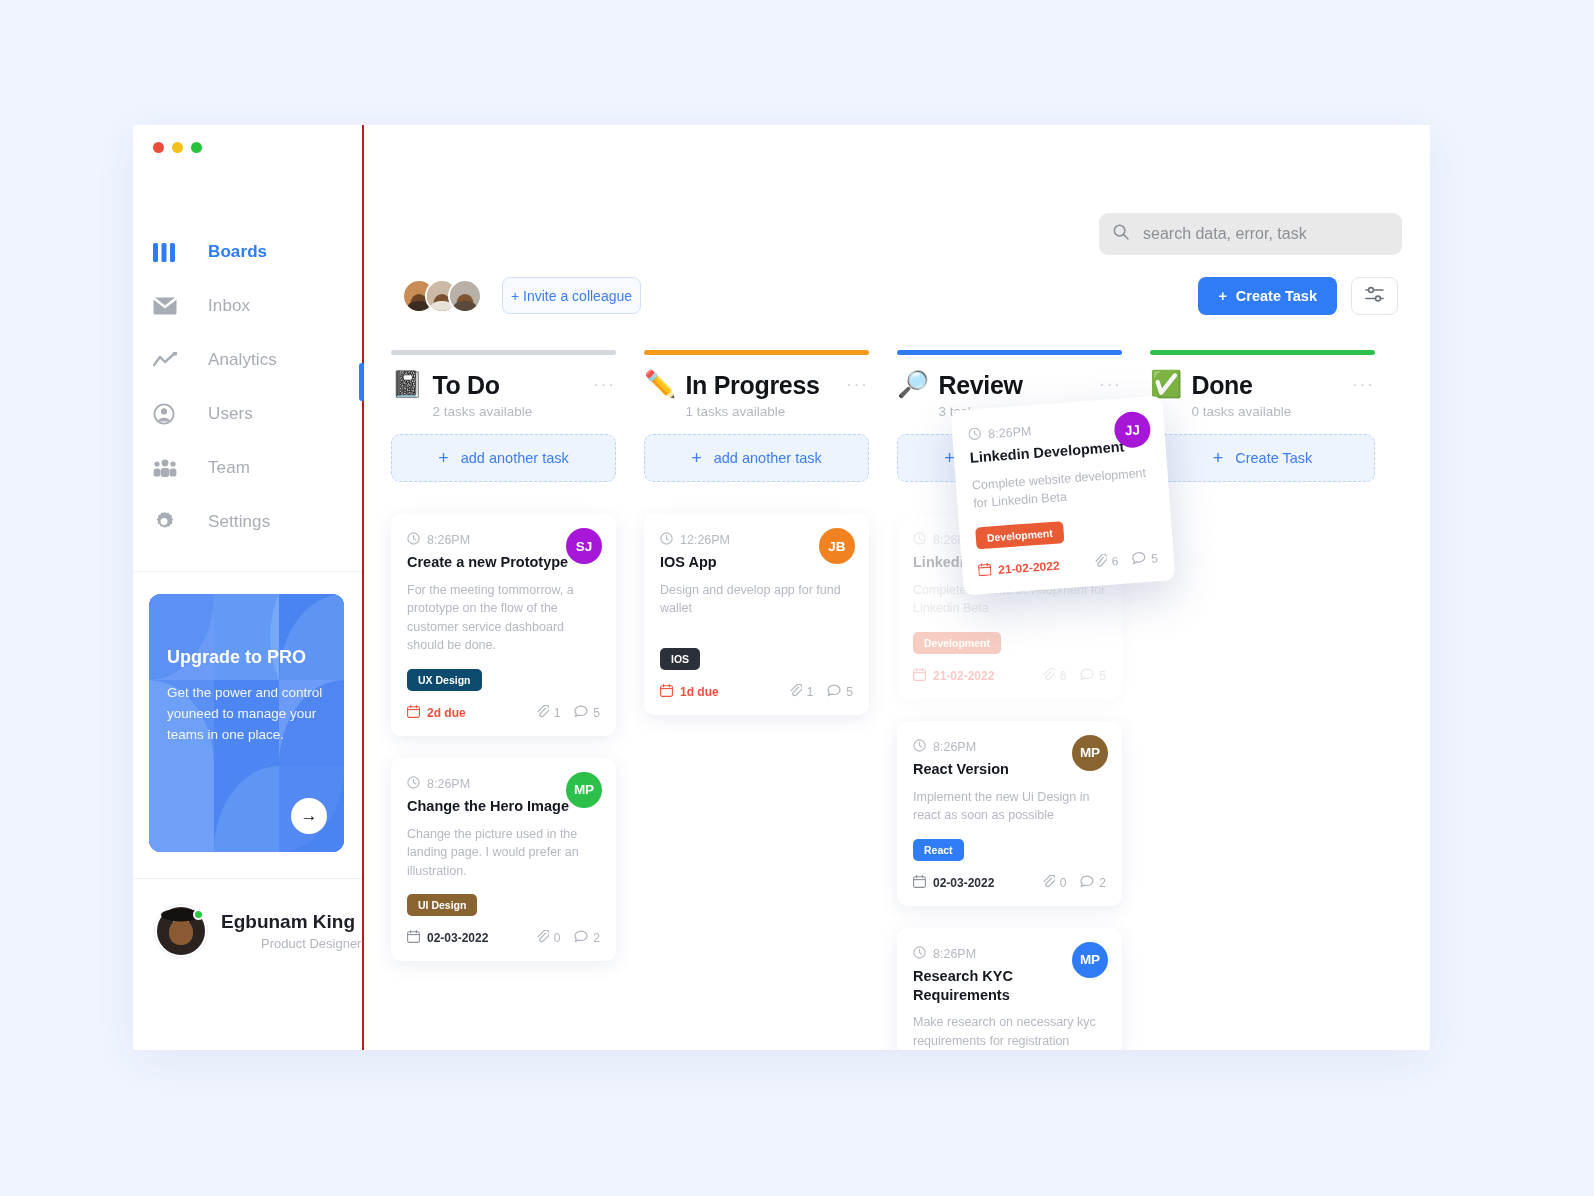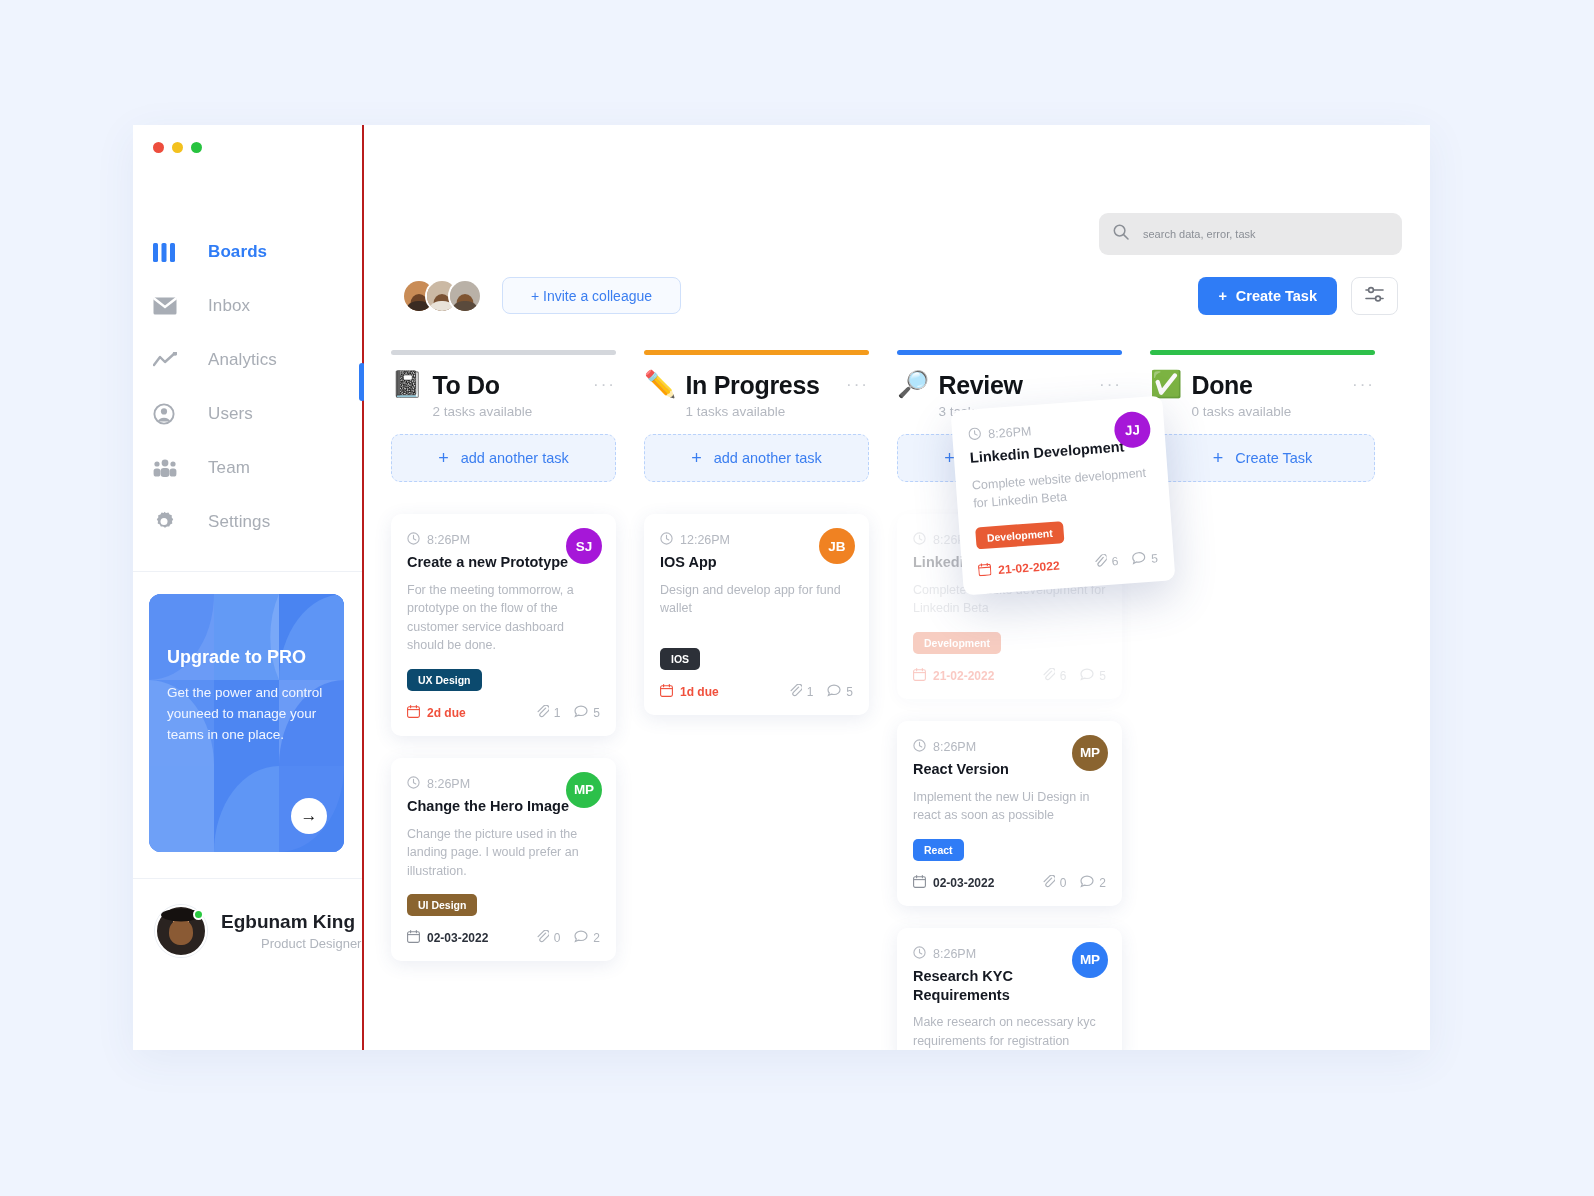--- a/index.html
+++ b/index.html
@@ -145,21 +145,21 @@
     left: 735px; top: 88px;
     width: 303px; height: 42px;
     background: #e9e9ea;
     border-radius: 9px;
     display: flex; align-items: center;
     padding: 0 14px;
     cursor: text;
   }
   .search-box .ph {
     margin-left: 14px;
-    font-size: 11px; color: #8b8f96;
+    font-size: 16px; color: #8b8f96;
   }
 
   .toolbar-row {
     position: absolute;
     left: 38px; top: 152px;
     right: 32px;
     display: flex; align-items: center;
   }
   .avatars { display: flex; }
   .ava {
@@ -178,21 +178,21 @@
   }
   .ava .body {
     position: absolute; left: 50%; bottom: -6px;
     transform: translateX(-50%);
     width: 30px; height: 16px; border-radius: 14px 14px 0 0;
   }
 
   .invite-btn {
     margin-left: 20px;
     height: 37px;
-    padding: 0 28px;
+    padding: 0 8px;
     border: 1px solid #cfe0fb;
     background: #f7faff;
     border-radius: 8px;
     display: flex; align-items: center;
     font-size: 14px; color: #3b7ef0;
     cursor: pointer;
   }
 
   .create-btn {
     position: absolute;

